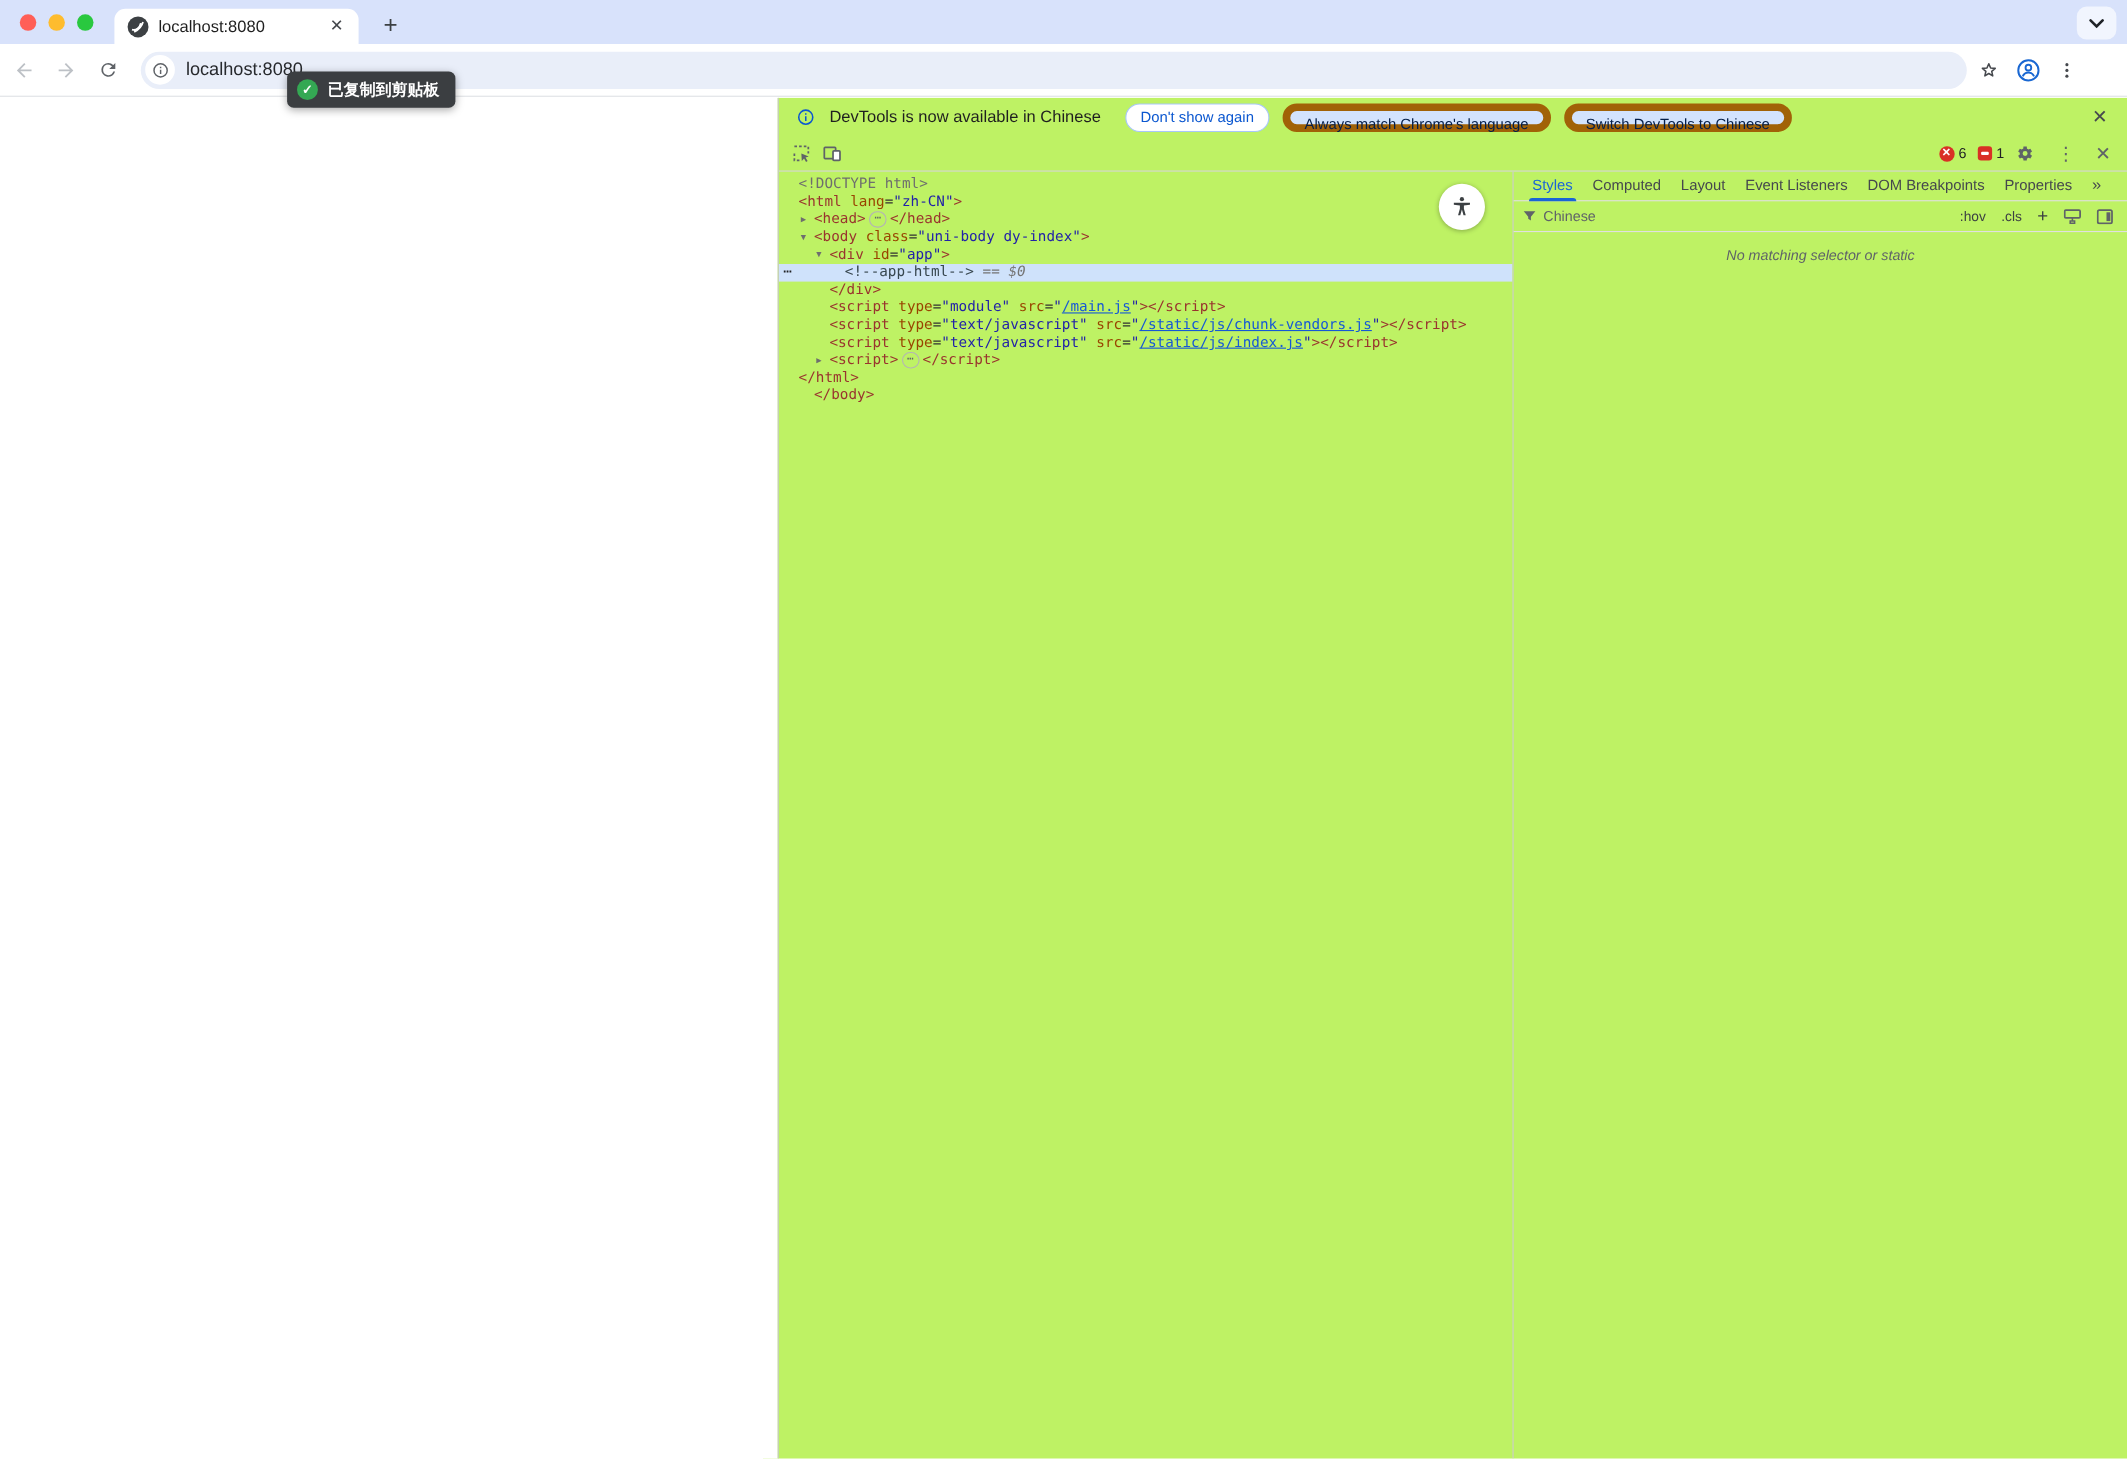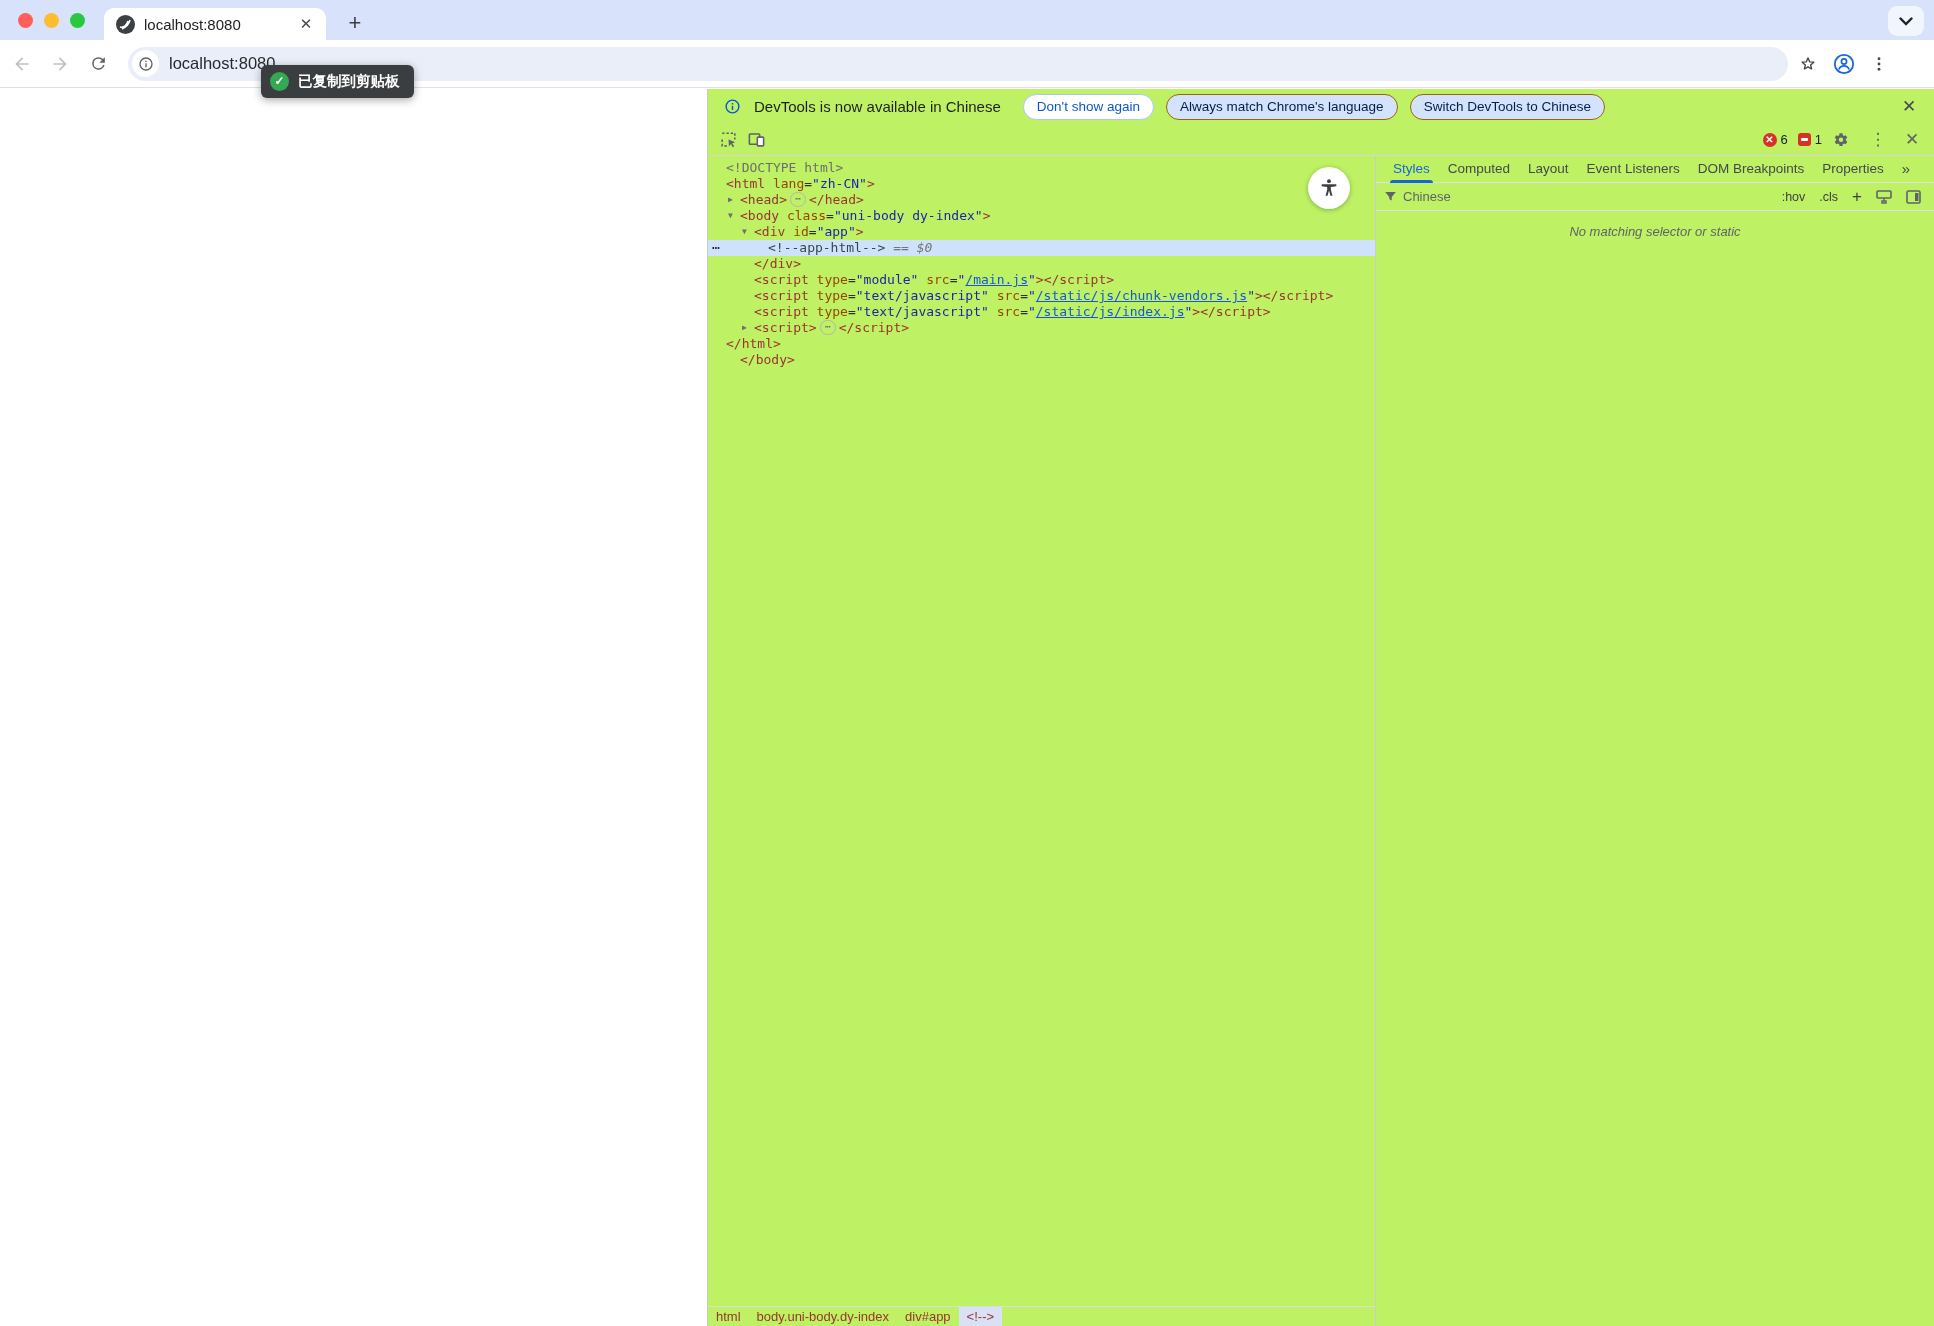--- a/index.html
+++ b/index.html
@@ -43,21 +43,21 @@
   .content { position:absolute; left:0; top:89px; width:1934px; height:1237px; background:#fff; }
   .page-area { position:absolute; left:0; top:0; width:707px; height:1237px; background:#fff; }
   .devtools { position:absolute; left:707px; top:0; width:1227px; height:1237px; background:#bef264;
               border-left:1px solid #c8c8c8; display:flex; flex-direction:column; }
 
   .infobar { height:35px; display:flex; align-items:center; padding:0 14px 0 16px; flex:0 0 auto; }
   .infobar-msg { font-size:15px; color:#1f1f1f; margin-left:13px; }
   .infobar-btns { display:flex; gap:12px; margin-left:22px; }
   .ibtn { height:26px; border-radius:13px; font-size:13.5px; padding:0 13px; line-height:24px; white-space:nowrap; cursor:default; }
   .ibtn.outline { background:#fff; border:1px solid #a8c7fa; color:#0b57d0; }
-  .ibtn.tonal { background:#d3e3fd; border:1px solid #a16207; color:#041e49; }
+  .ibtn.tonal { background:#d3e3fd; border:7px solid #a16207; color:#041e49; }
   .infobar-close { margin-left:auto; color:#474a4e; font-size:17px; width:22px; text-align:center; }
 
   .dtabs { height:32px; border-bottom:1px solid #d6d6d6; display:flex; align-items:center; padding-left:6px; flex:0 0 auto; }
   .dtool { width:28px; height:26px; display:flex; align-items:center; justify-content:center; border-radius:4px; }
   .dtab { font-size:14px; color:#45484d; padding:0 13px; height:32px; line-height:31px; position:relative; white-space:nowrap; }
   .dtab.active { color:#1a65d6; }
   .dtab.active::after { content:""; position:absolute; left:8px; right:8px; bottom:0; height:3px; background:#1a65d6; border-radius:3px 3px 0 0; }
   .dtabs-right { margin-left:auto; display:flex; align-items:center; gap:10px; padding-right:10px; }
   .badge { display:flex; align-items:center; gap:4px; font-size:13px; color:#202124; }
   .err-ico { width:14px; height:14px; border-radius:50%; background:#d93025; color:#fff; font-size:10px; line-height:14px; text-align:center; font-weight:bold; }
@@ -248,26 +248,20 @@
             <div class="trow" style="padding-left: 46px;"><span class="arrow" style="left: 34px;">▶</span><span class="sg-t">&lt;script&gt;</span><span class="pill">⋯</span><span class="sg-t">&lt;/script&gt;</span></div>
             <div class="trow" style="padding-left: 18px;"><span class="sg-t">&lt;/html&gt;</span></div>
             <div class="trow" style="padding-left: 32px;"><span class="sg-t">&lt;/body&gt;</span></div>
           </div>
         <div class="a11y-fab">
           <svg width="22" height="22" viewBox="0 0 24 24">
               <circle cx="12" cy="4.5" r="2.1" fill="#3c4043"></circle>
               <path d="M4 8h16v2l-6 .8V14l1.8 6.5h-2.2L12 14.8 10.4 20.5H8.2L10 14v-3.2L4 10z" fill="#3c4043"></path>
             </svg>
         </div>
-        <div class="crumbs" id="crumbs">
-            <span class="crumb">html</span>
-            <span class="crumb">body.uni-body.dy-index</span>
-            <span class="crumb">div#app</span>
-            <span class="crumb active">&lt;!--&gt;</span>
-          </div>
       </div>
 
       <div class="styles-pane">
         <div class="stabs" id="styles-tabs">
             <span class="stab active">Styles</span>
             <span class="stab">Computed</span>
             <span class="stab">Layout</span>
             <span class="stab">Event Listeners</span>
             <span class="stab">DOM Breakpoints</span>
             <span class="stab">Properties</span>

